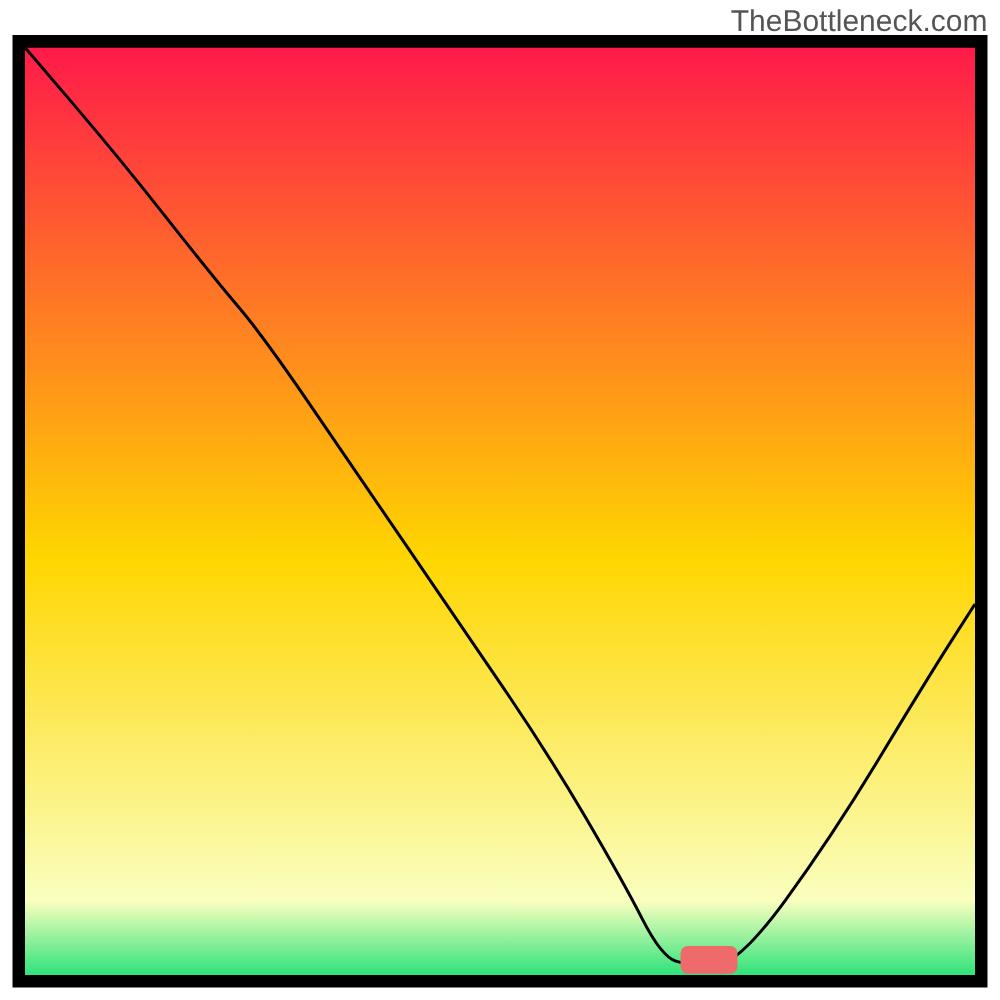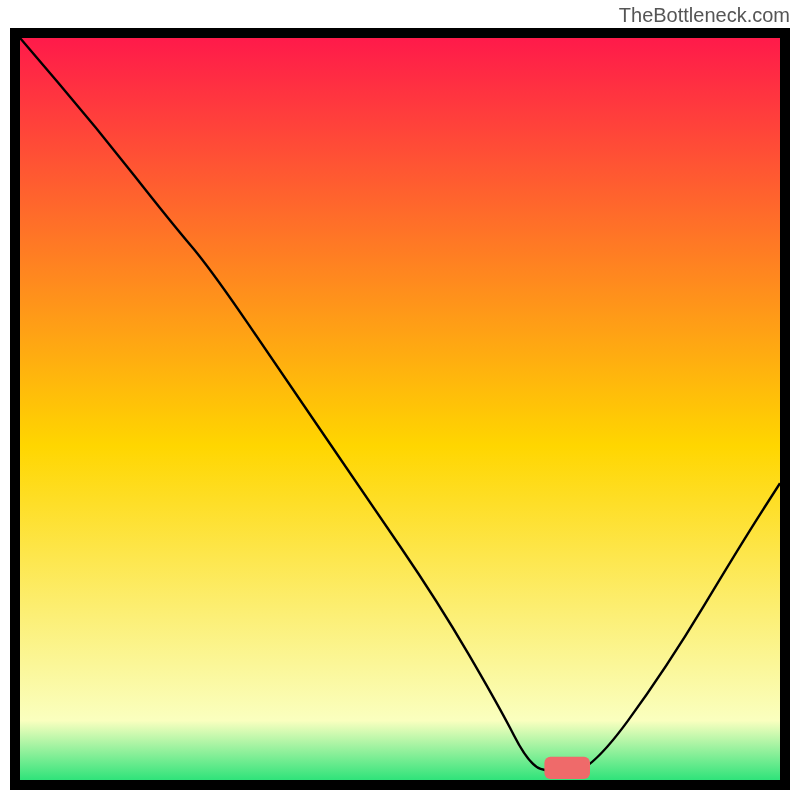--- a/index.html
+++ b/index.html
@@ -15,21 +15,21 @@
   .container {
     position: relative;
     width: 800px;
     height: 800px;
   }
   .watermark {
     position: absolute;
     top: 4px;
     right: 10px;
     font-family: Arial, sans-serif;
-    font-size: 20px;
+    font-size: 24px;
     color: #555555;
     font-weight: 500;
     z-index: 10;
   }
   .plot-outer {
     position: absolute;
     top: 28px;
     left: 10px;
     width: 780px;
     height: 762px;

